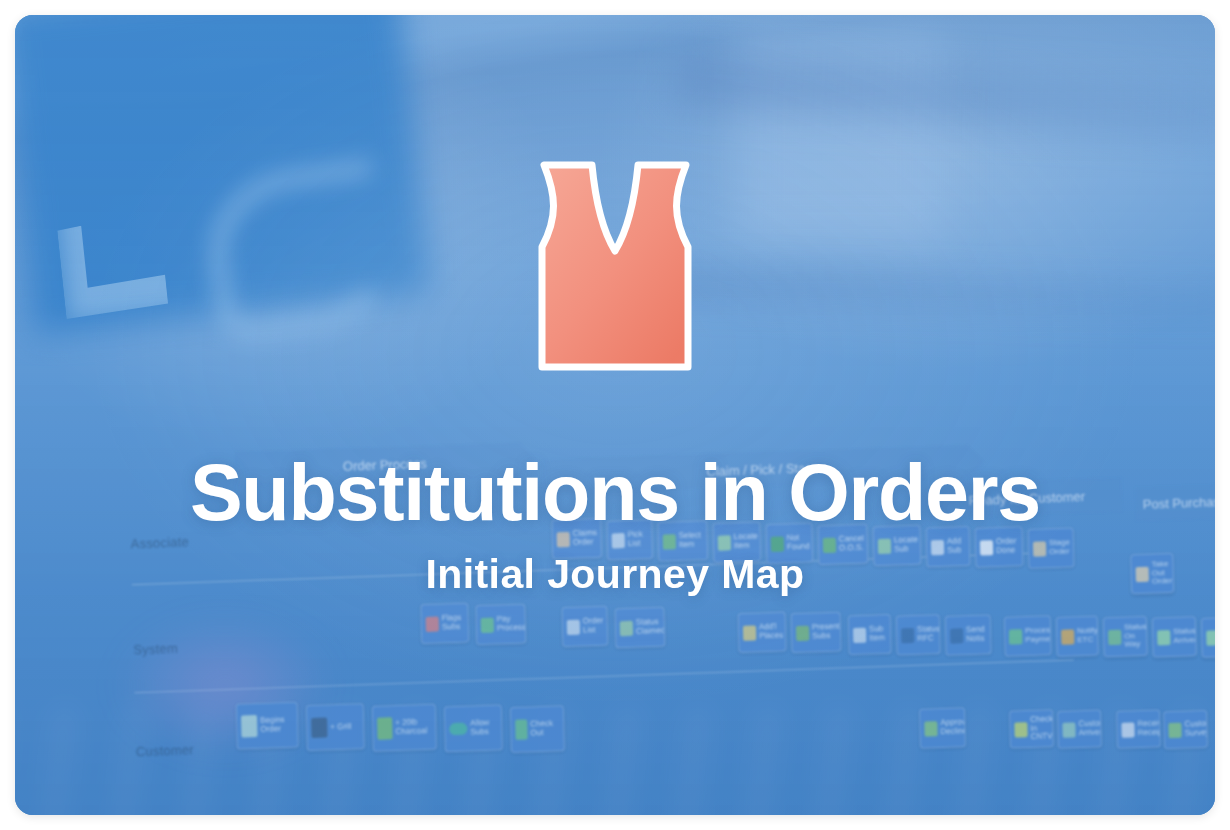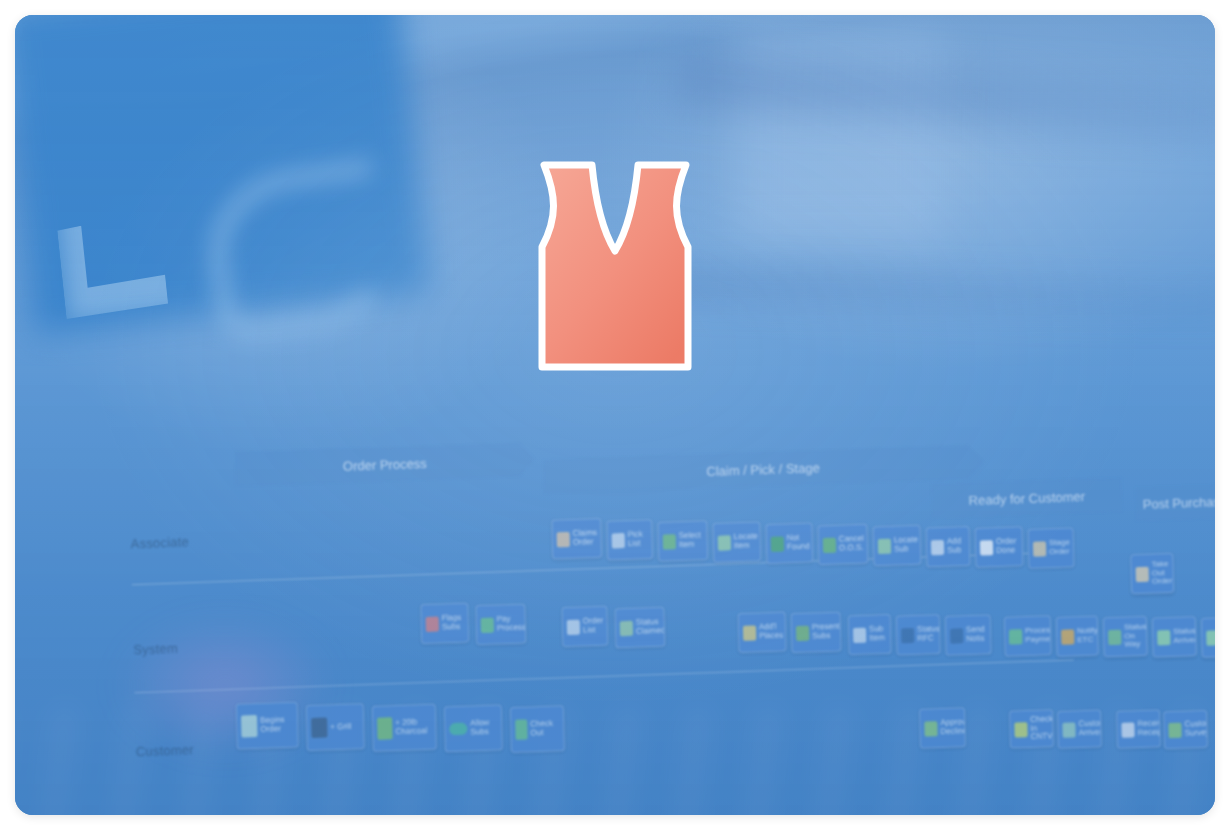--- a/index.html
+++ b/index.html
@@ -449,14 +449,18 @@
                C 104,78 112,52 116,10
                L 164,10
                C 152,40 150,62 166,92
                L 166,212
                L 20,212
                L 20,92
                C 36,62 34,40 22,10 Z" fill="url(#vestGrad)" stroke="#ffffff" stroke-width="7" stroke-linejoin="round"></path>
     </svg>
   </div>
 
+  <div id="headline-block">
+    <h1 id="deck-title">Substitutions in Orders</h1>
+    <p id="deck-subtitle">Initial Journey Map</p>
+  </div>
 
 </div>
 
 </body></html>

